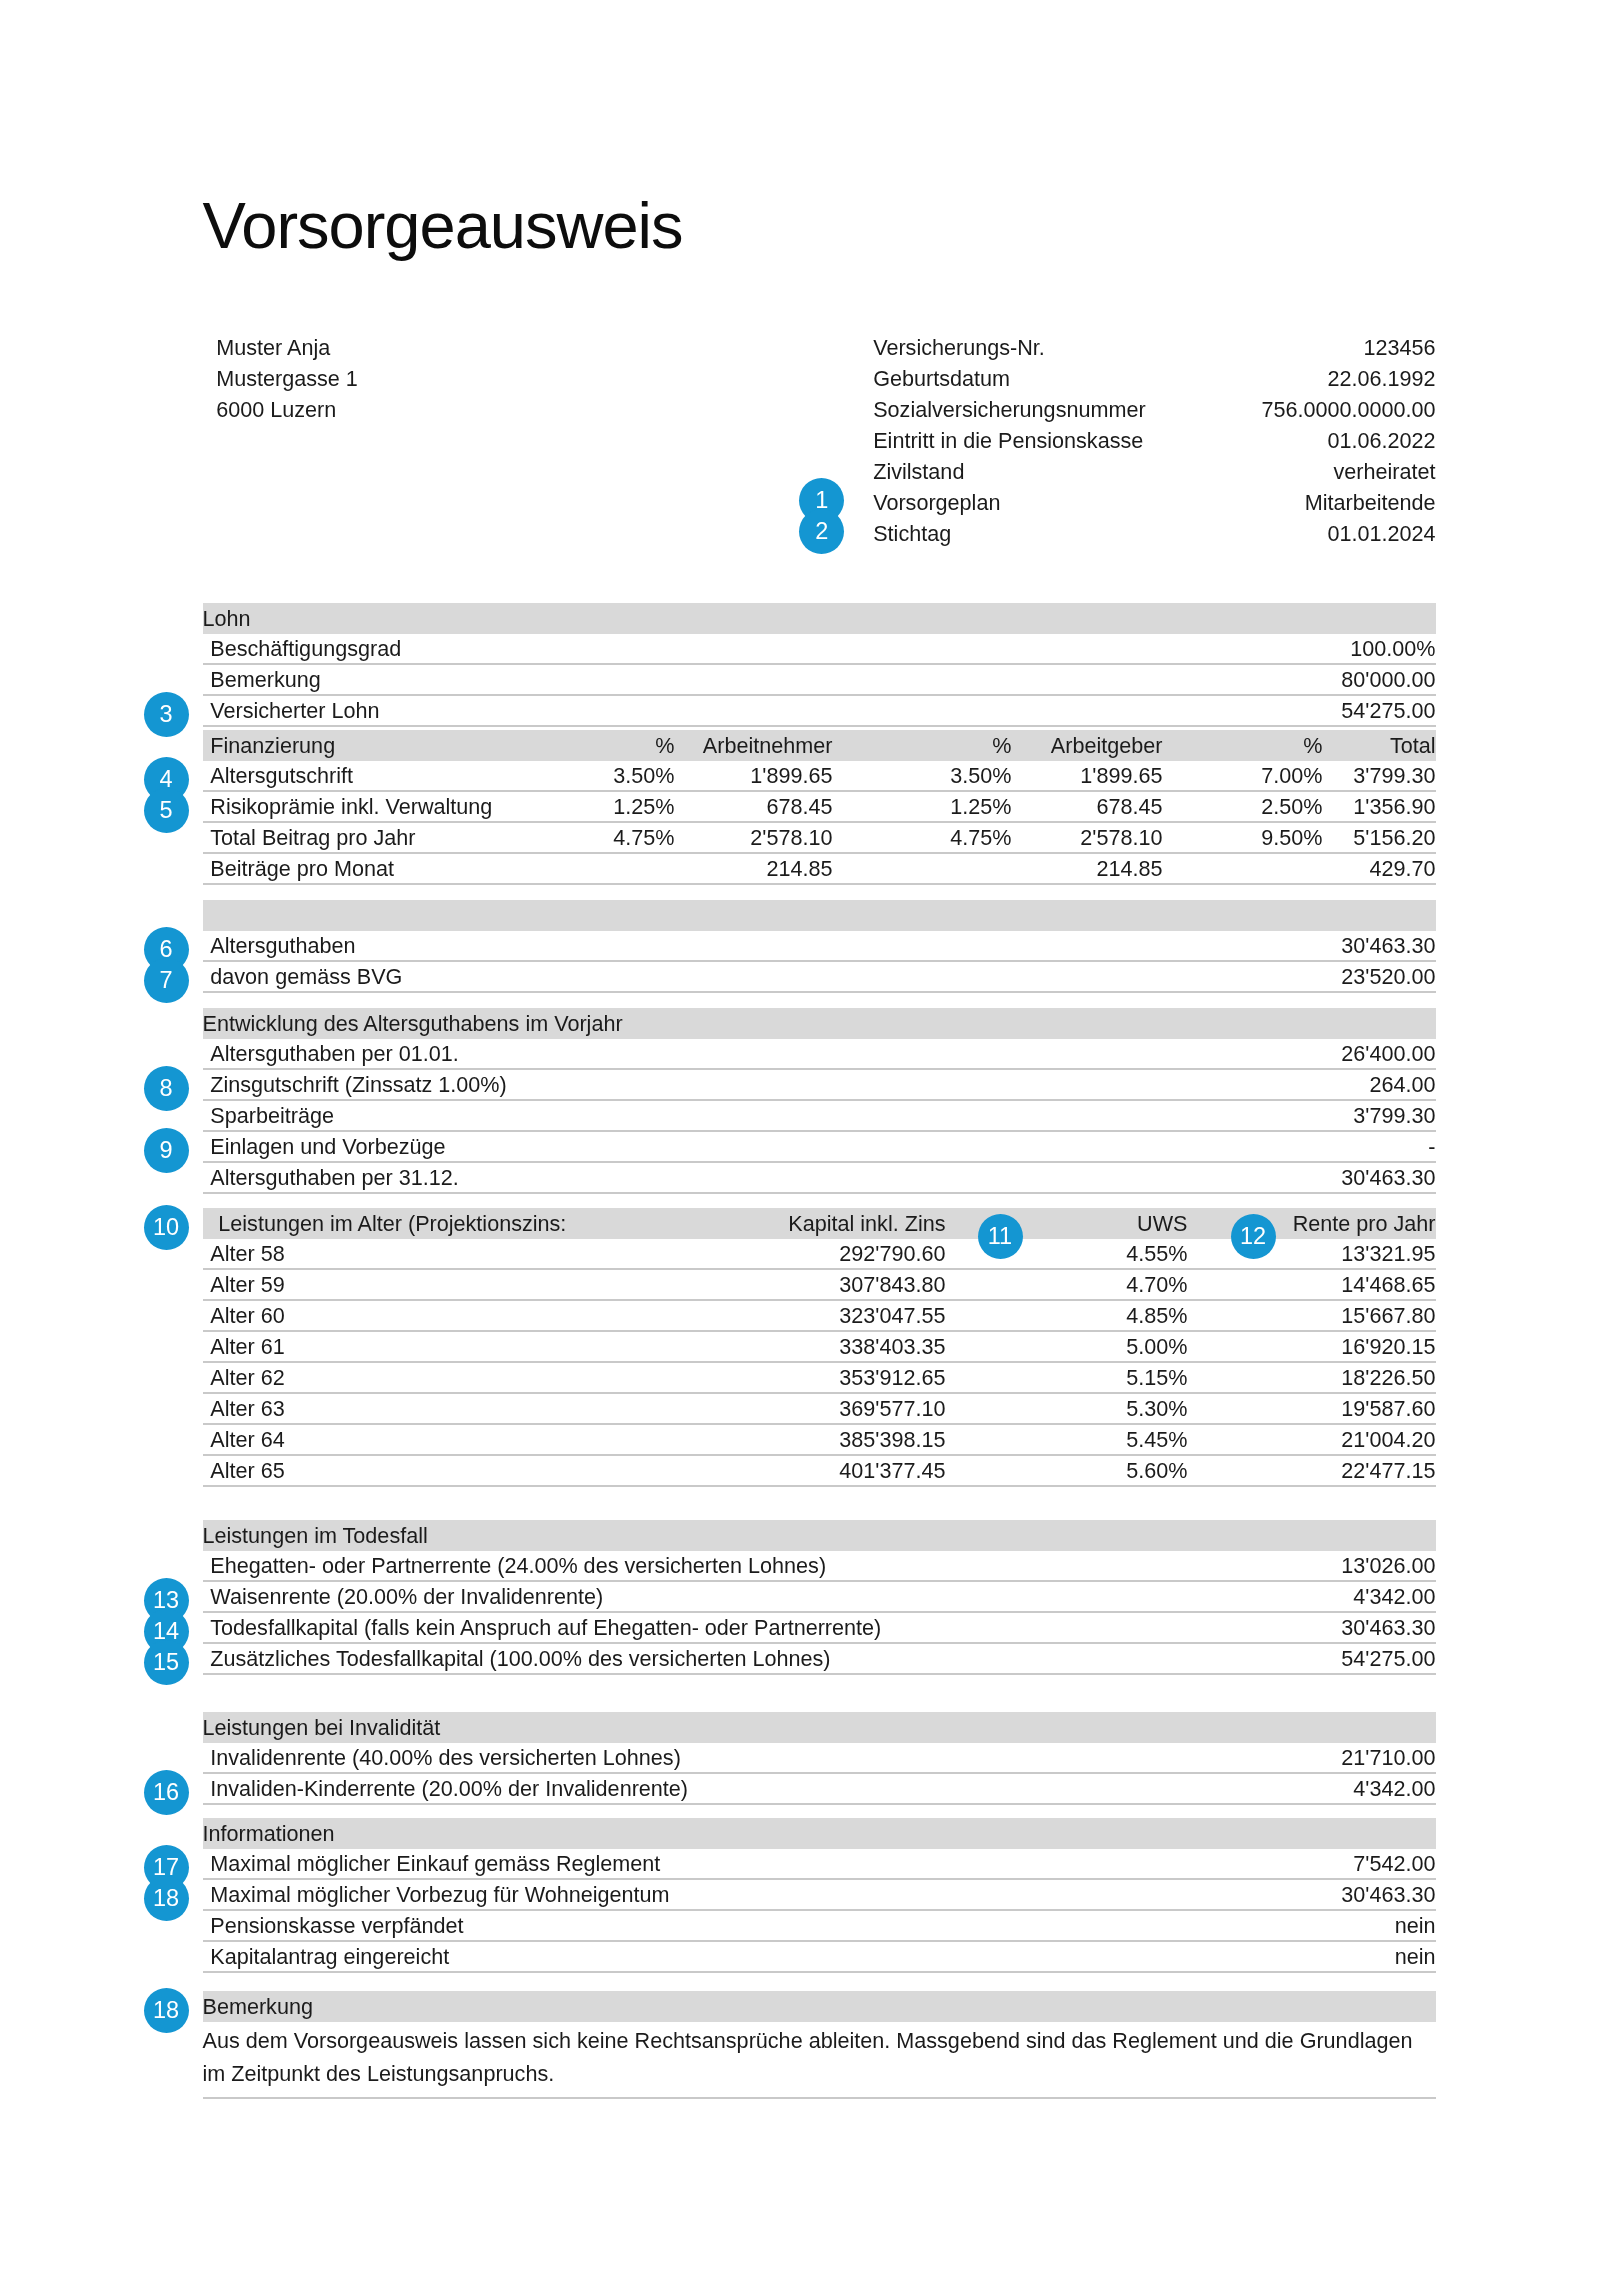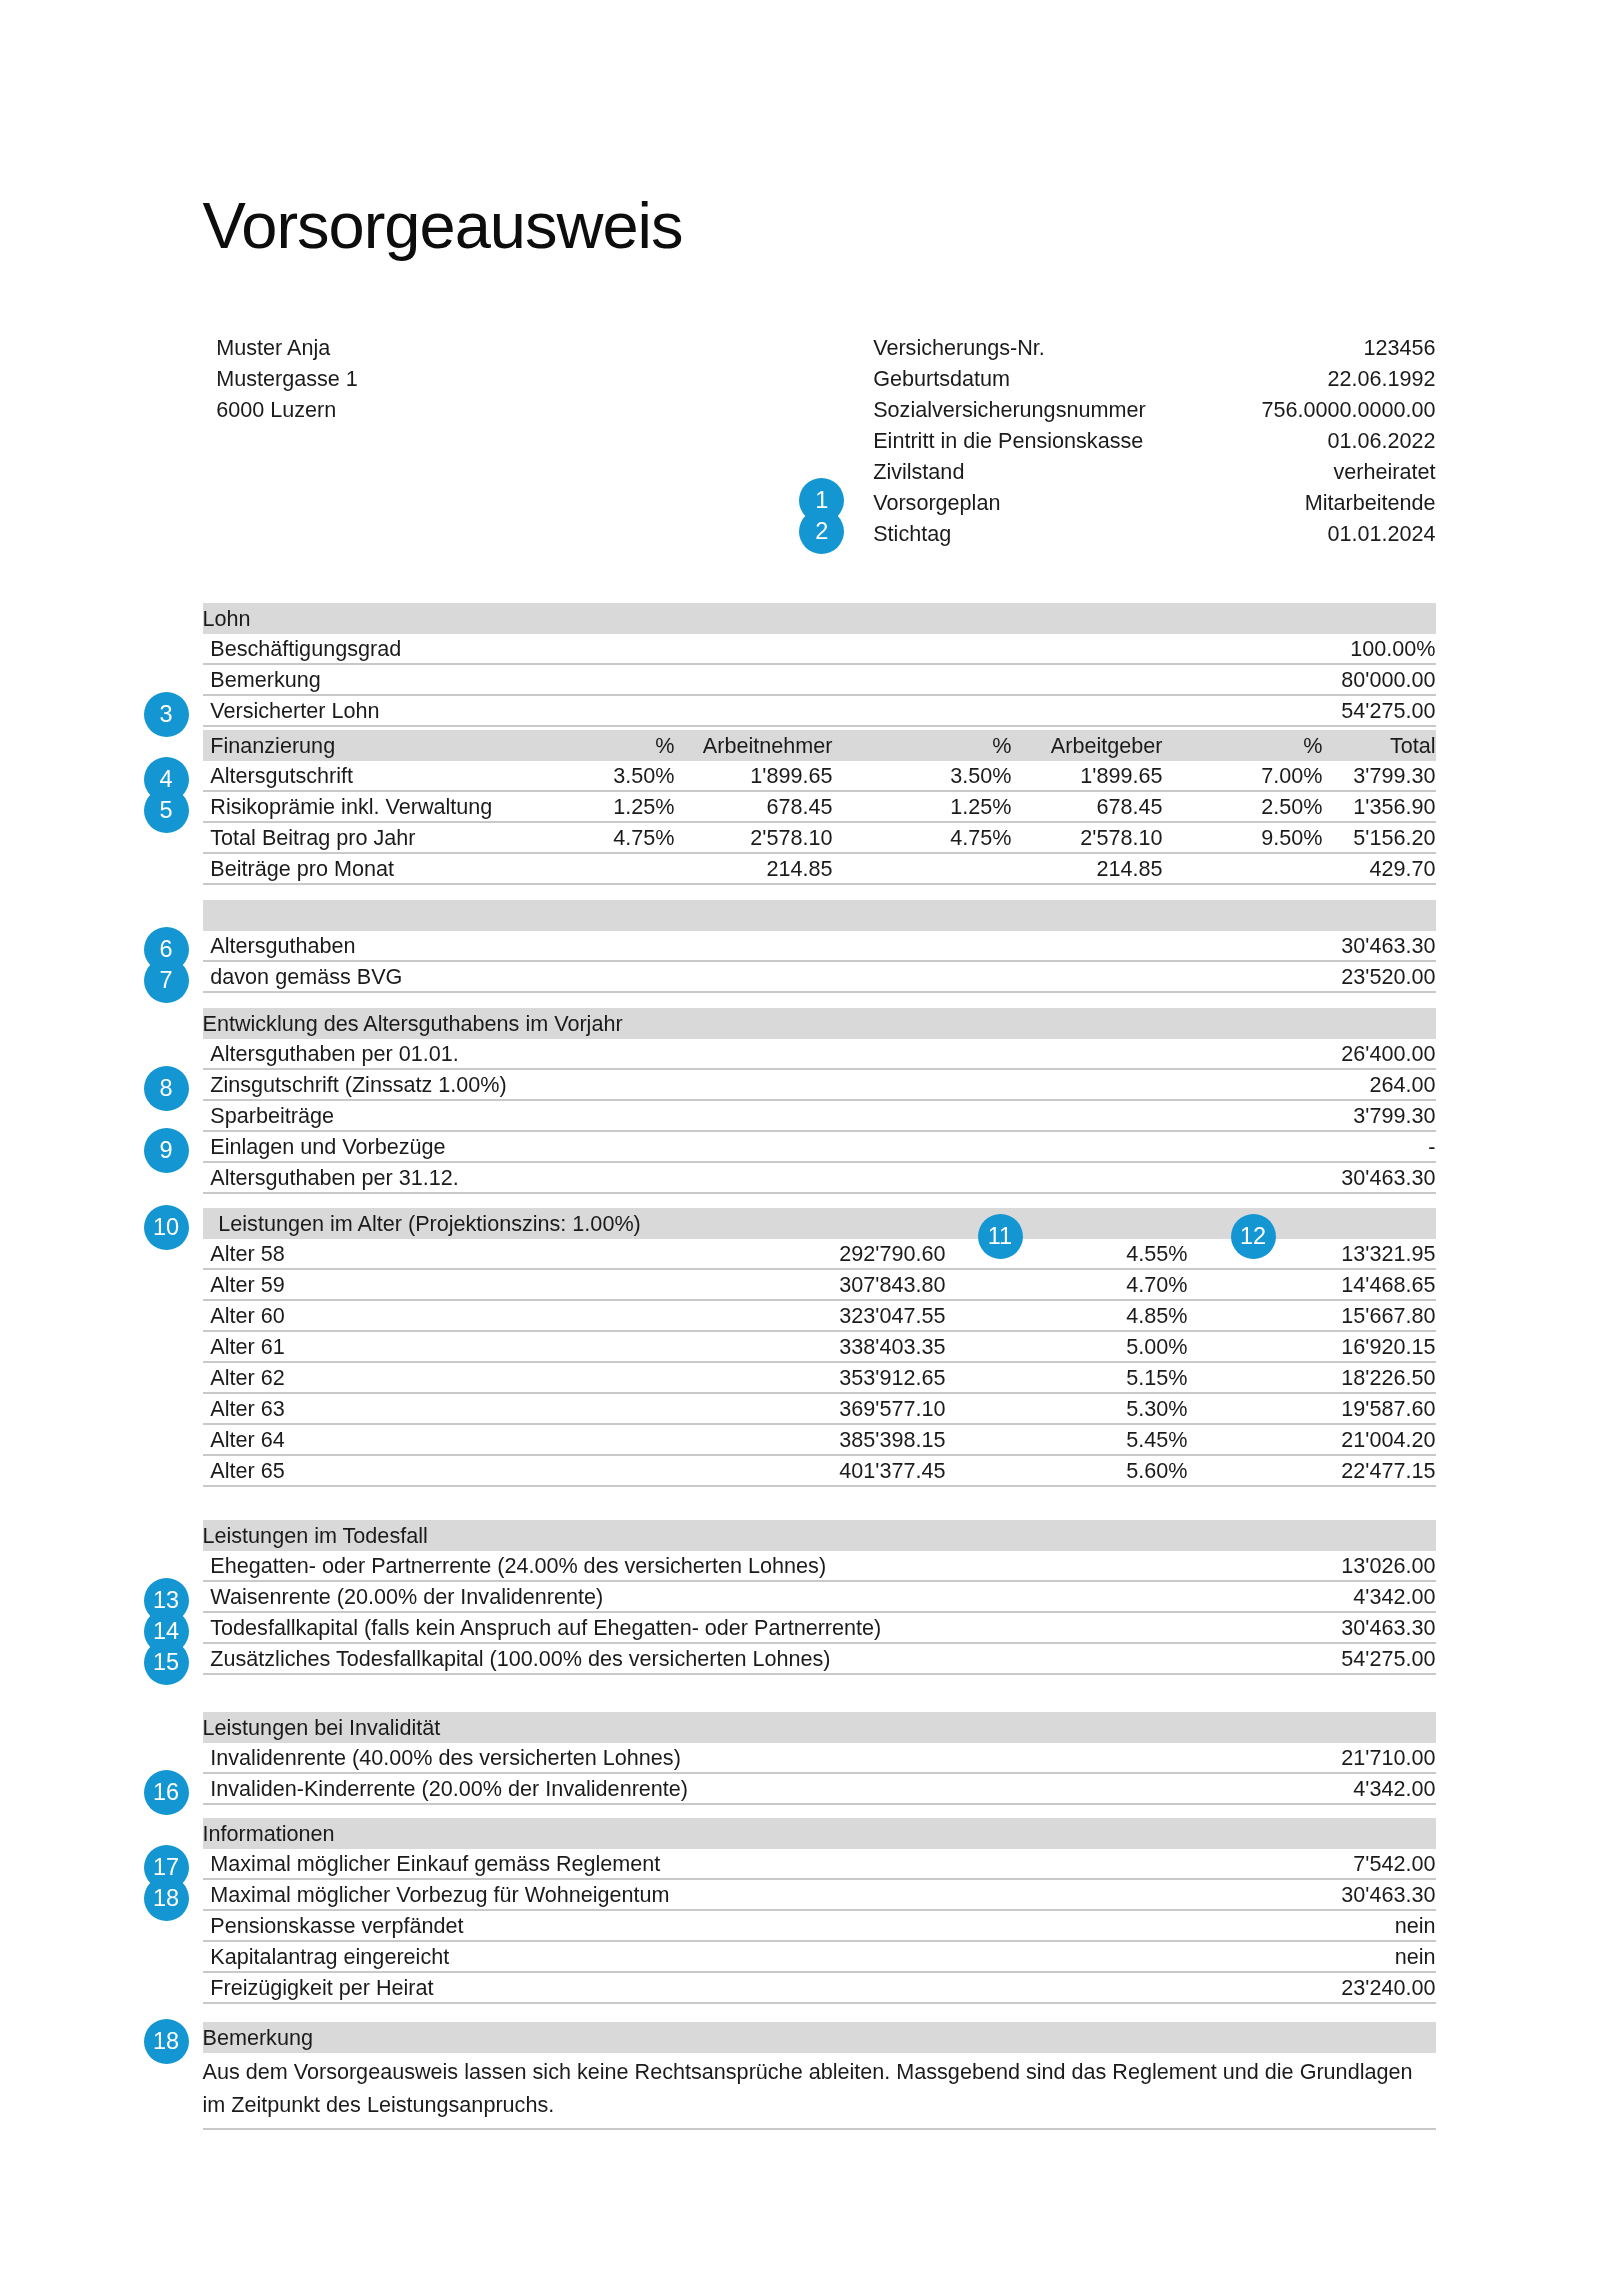--- a/index.html
+++ b/index.html
@@ -52,21 +52,21 @@
   .fin .c-ag { width:151px; text-align:right; }
   .fin .c-p3 { width:160px; text-align:right; }
   .fin .c-tot { width:113px; text-align:right; }
   .fin.sec-header { display:flex; padding-left:0; }
 
   
   .alt .c-lbl { flex:1; padding-left:7.8px; }
   .alt .c-kap { width:314px; text-align:right; }
   .alt .c-uws { width:242px; text-align:right; }
   .alt .c-ren { width:248px; text-align:right; }
-  .alt.sec-header { display:flex; padding-left:8px;flex-direction:column; }
+  .alt.sec-header { display:flex; padding-left:8px; }
 
   .marker {
     position:absolute;
     width:45px; height:45px;
     border-radius:50%;
     background:#1496d2;
     color:#ffffff;
     font-size:23.5px;
     display:flex; align-items:center; justify-content:center;
     z-index:2;
@@ -347,24 +347,20 @@
         <span class="val">30'463.30</span>
       </div>
       <div class="row">
         <span class="lbl">Pensionskasse verpfändet</span>
         <span class="val">nein</span>
       </div>
       <div class="row">
         <span class="lbl">Kapitalantrag eingereicht</span>
         <span class="val">nein</span>
       </div>
-      <div class="row">
-        <span class="lbl">Freizügigkeit per Heirat</span>
-        <span class="val">23'240.00</span>
-      </div>
     </div>
 
     <div class="section" style="margin-top:17.6px">
       <div class="sec-header">
         <span class="marker m-left">18</span>
         <span>Bemerkung</span>
       </div>
       <div class="remark-text">Aus dem Vorsorgeausweis lassen sich keine Rechtsansprüche ableiten. Massgebend sind das Reglement und die Grundlagen im Zeitpunkt des Leistungsanpruchs.</div>
     </div>
 

